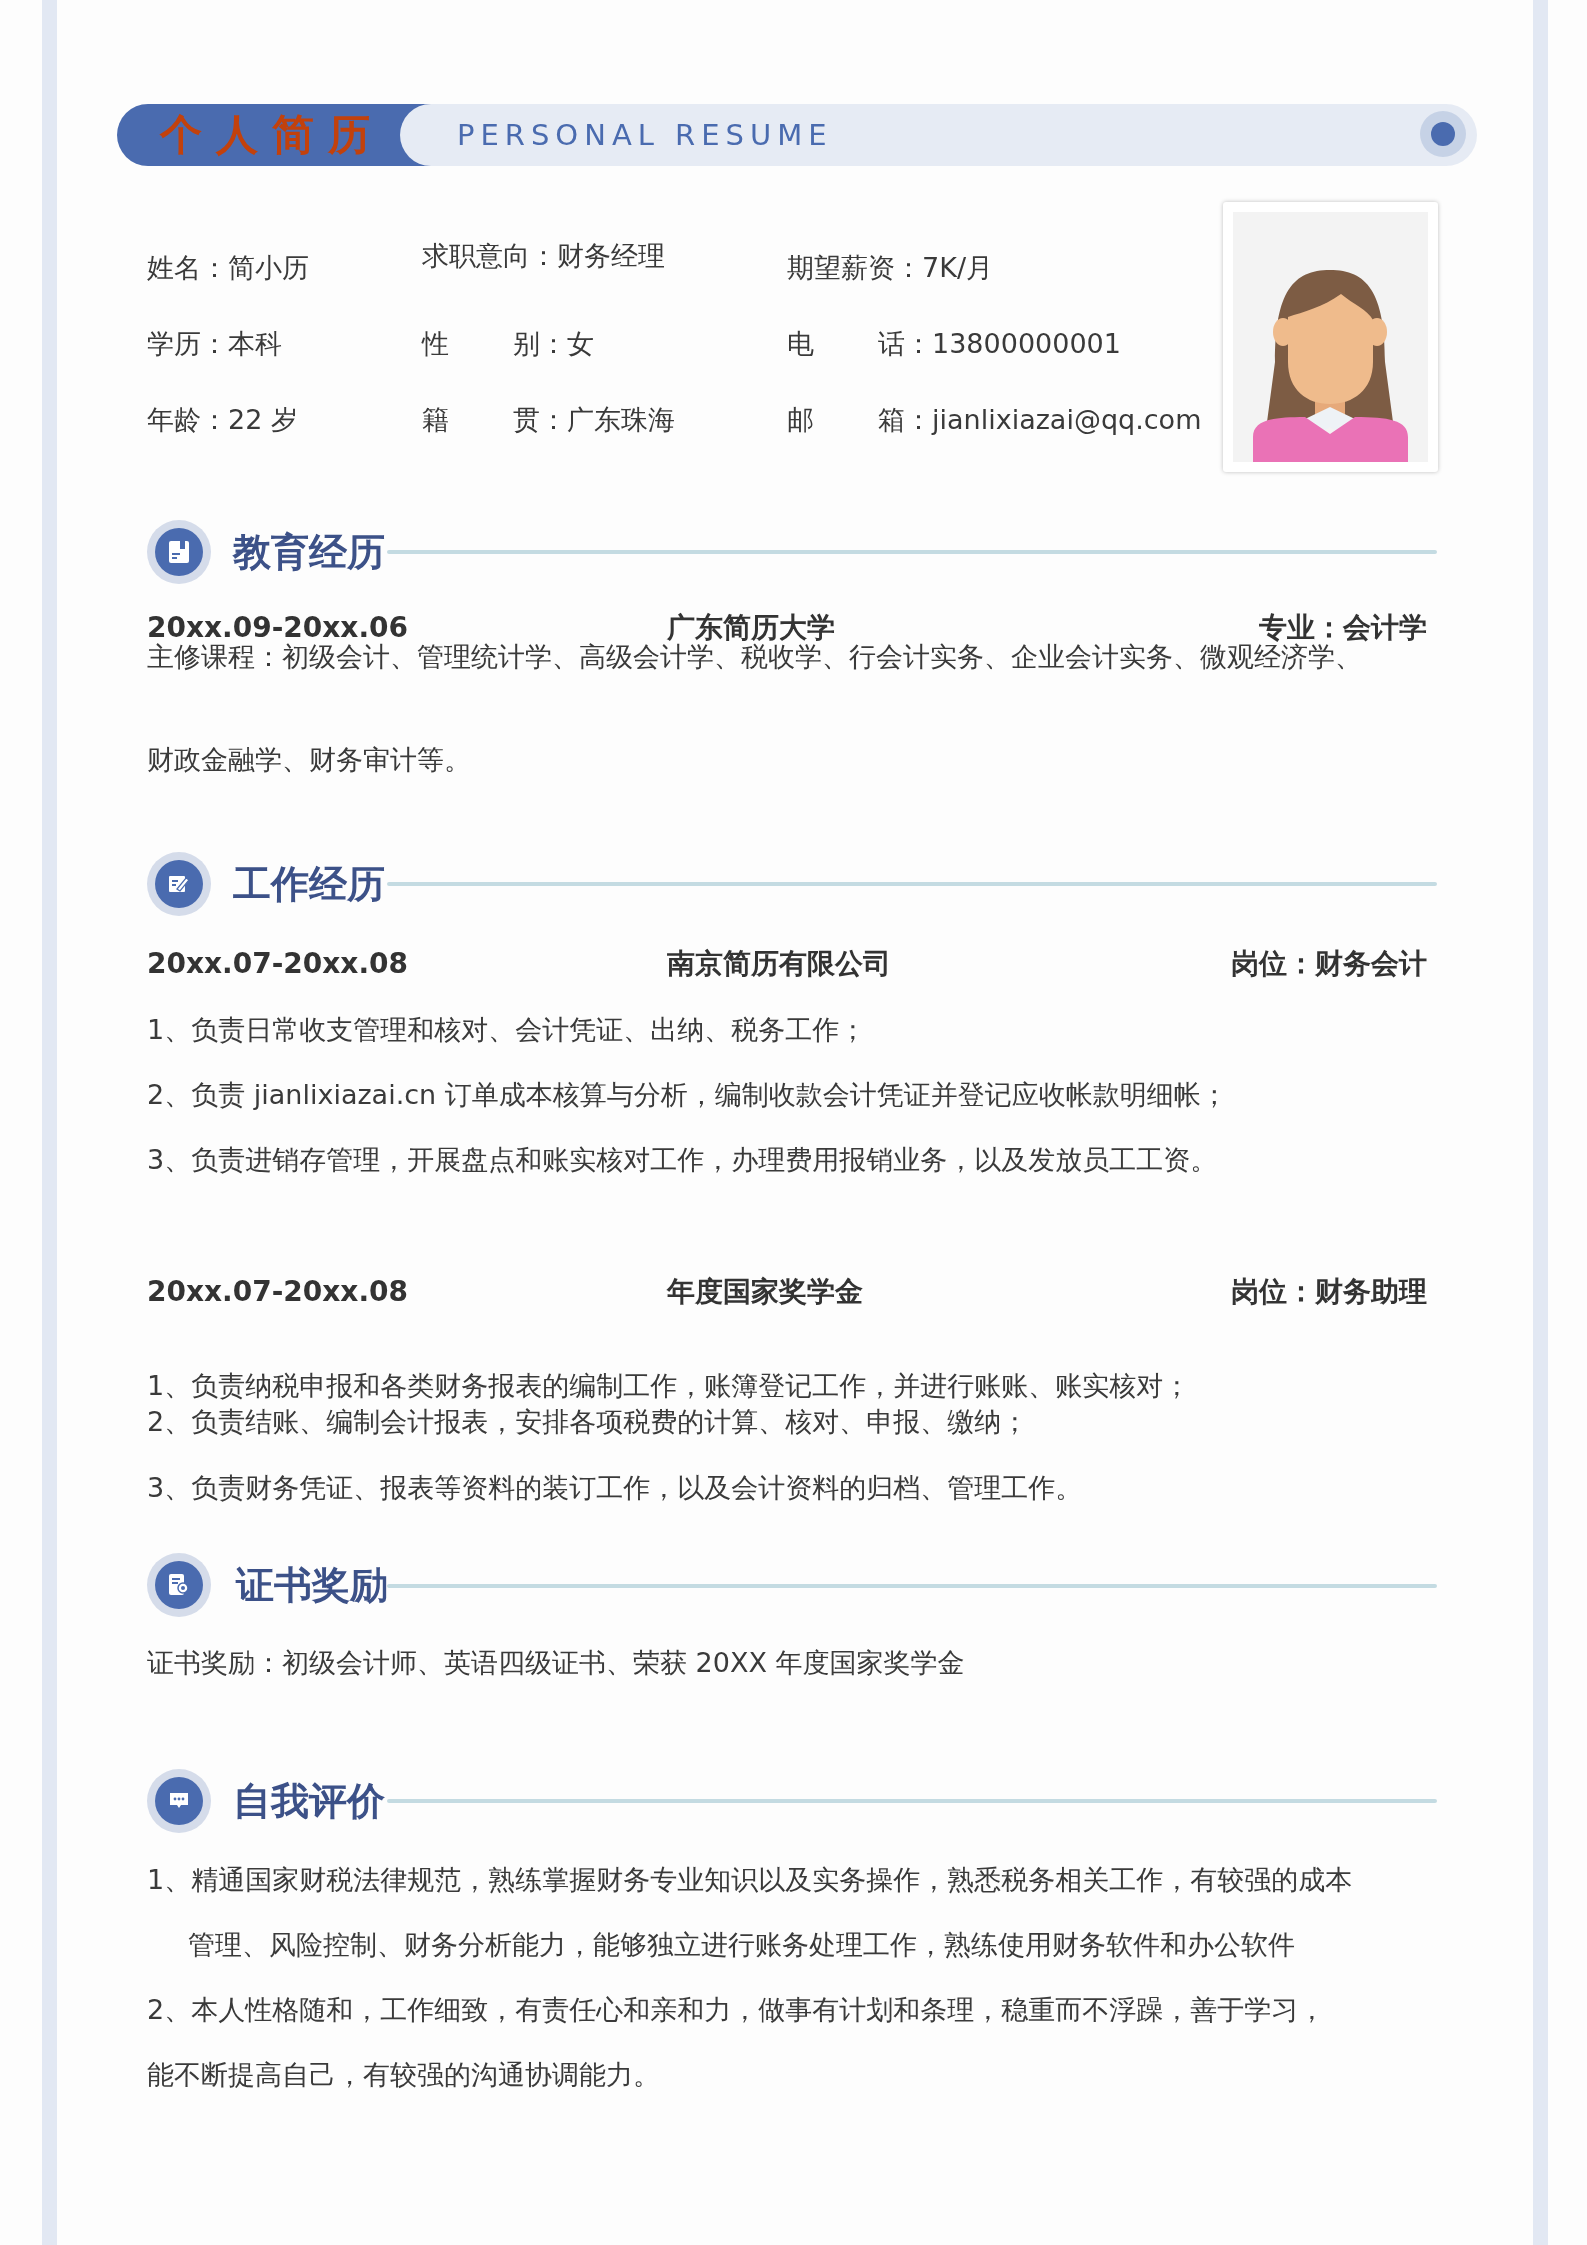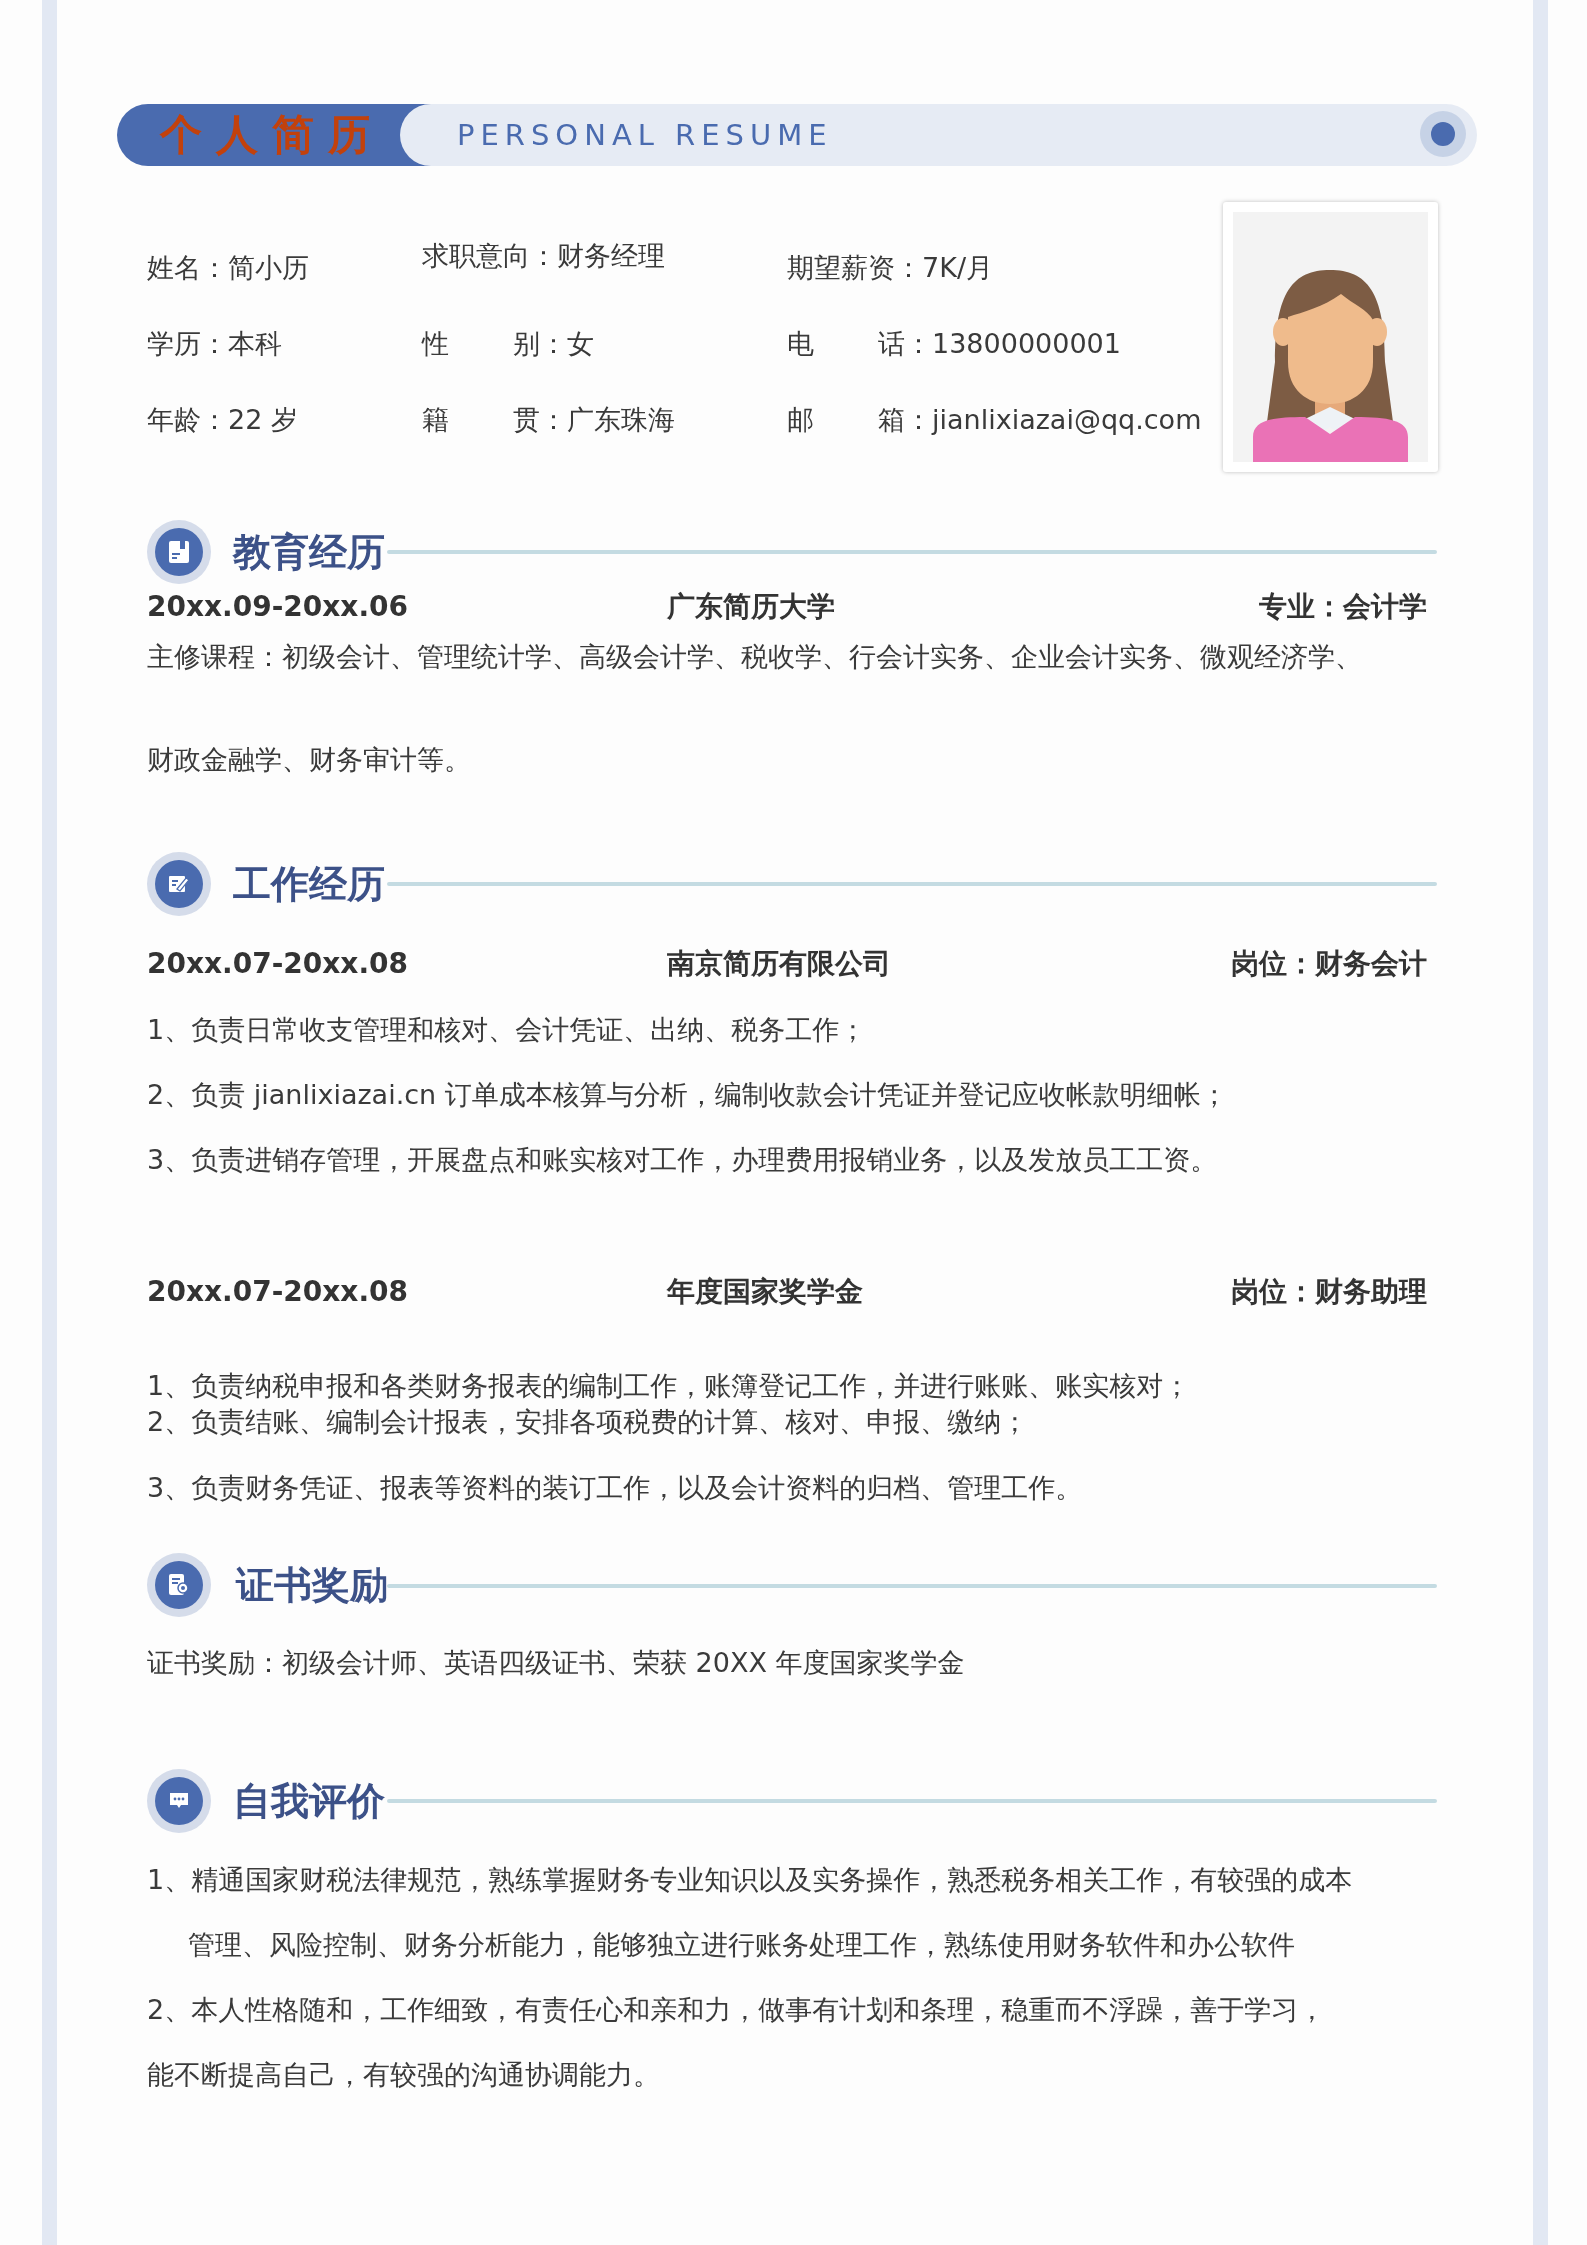--- a/index.html
+++ b/index.html
@@ -118,21 +118,21 @@
           <rect x="1" y="1" width="20" height="22" rx="2" fill="#fff"></rect>
           <rect x="12" y="1" width="5" height="8" fill="#4a6baf"></rect>
           <rect x="4" y="13" width="8" height="2" fill="#4a6baf"></rect>
           <rect x="4" y="17" width="5" height="2" fill="#4a6baf"></rect>
         </svg>
     </div>
   </div>
   <div class="sec-title" style="left:233px;top:527px;">教育经历</div>
   <div class="sec-line" style="top:550px;"></div>
 
-  <div class="row3" style="top:587px;gap:10px;">
+  <div class="row3" style="top:608px;gap:10px;">
     <span>20xx.09-20xx.06</span>
     <span class="c" style="left:520px;">广东简历大学</span>
     <span>专业：会计学</span>
   </div>
   <div class="para" style="top:637px;">主修课程：初级会计、管理统计学、高级会计学、税收学、行会计实务、企业会计实务、微观经济学、</div>
   <div class="para" style="top:740px;">财政金融学、财务审计等。</div>
 </div>
 
 <div>
   <div class="sec-icon" style="left:147px;top:852px;">

